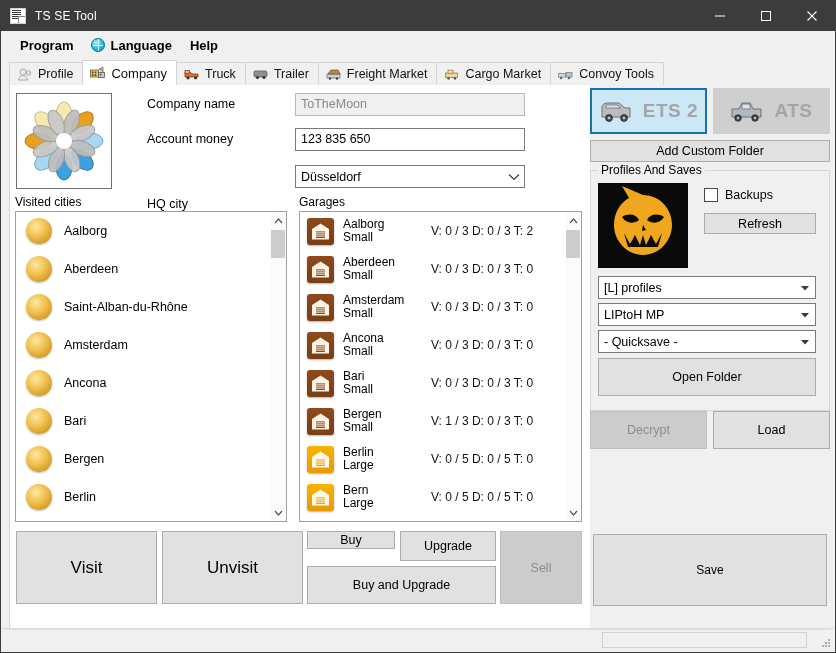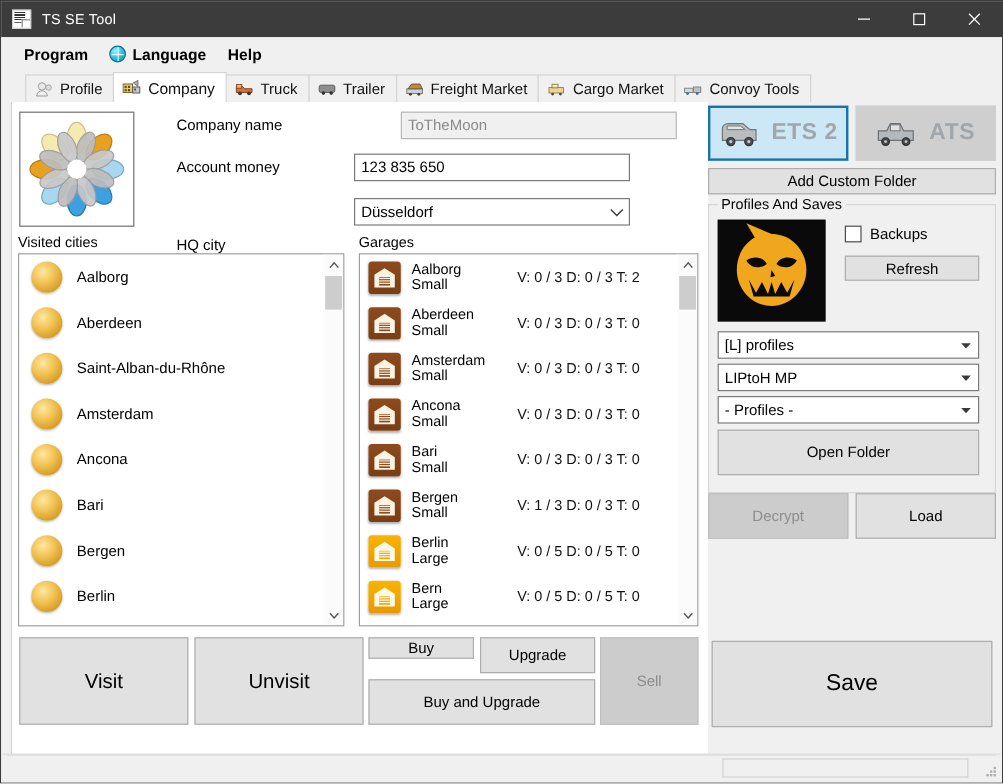--- a/index.html
+++ b/index.html
@@ -103,21 +103,21 @@
     content:"";
     position:absolute; top:0px; bottom:0px; left:50%; width:1px;
     background: rgba(255,255,255,.85);
   }
 
   
   .tabstrip {
     height: 25px;
     display: flex;
     align-items: flex-end;
-    padding-left: 20px;
+    padding-left: 8px;
     flex: 0 0 auto;
     background: #f0f0f0;
     position: relative;
   }
   .tab {
     height: 23px;
     display: flex; align-items: center;
     padding: 0 9px 0 7px;
     margin-right: -1px;
     background: #f0f0f0;
@@ -552,21 +552,21 @@
               </g>
               <circle cx="0" cy="0" r="8" fill="#ffffff"></circle>
             </g>
           </svg>
         </span>
       </div>
 
       <div class="field-row" style="left:137px; top:12px;">
         <span class="field-label" style="width:110px;">Company name</span>
       </div>
-      <div class="txtbox readonly" style="position:absolute; left:285px; top:8px; width:230px;margin-left:39px;">ToTheMoon</div>
+      <div class="txtbox readonly" style="position:absolute; left:285px; top:8px; width:230px;">ToTheMoon</div>
 
       <div class="field-row" style="left:137px; top:47px;">
         <span class="field-label" style="width:110px;">Account money</span>
       </div>
       <div class="txtbox" style="position:absolute; left:285px; top:43px; width:230px;">123 835 650</div>
 
       <div class="field-row" style="left:137px; top:84px;margin-top:28px;">
         <span class="field-label" style="width:110px;">HQ city</span>
       </div>
       <div class="combo" style="position:absolute; left:285px; top:80px; width:230px;">
@@ -854,35 +854,35 @@
         </div>
         <div class="combo" style="position:absolute; left:7px; top:132px; width:218px;">
           <span>LIPtoH MP</span>
           <span class="chev">
             <svg width="10" height="6" viewBox="0 0 10 6">
                 <polygon points="1,1 9,1 5,5.4" fill="#3a3a3a"></polygon>
               </svg>
           </span>
         </div>
         <div class="combo" style="position:absolute; left:7px; top:159px; width:218px;">
-          <span>- Profiles -</span>
+          <span>- Quicksave -</span>
           <span class="chev">
             <svg width="10" height="6" viewBox="0 0 10 6">
                 <polygon points="1,1 9,1 5,5.4" fill="#3a3a3a"></polygon>
               </svg>
           </span>
         </div>
 
         <div class="btn med" style="position:absolute; left:7px; top:187px; width:218px; height:38px;">Open Folder</div>
       </div>
 
       <div class="btn med disabled" style="position:absolute; left:0px; top:326px; width:117px; height:38px;">Decrypt</div>
       <div class="btn med" style="position:absolute; left:123px; top:326px; width:117px; height:38px;">Load</div>
 
-      <div class="btn big" style="position:absolute; left:3px; top:449px; width:234px; height:72px; font-size:19px;">Save</div>
+      <div class="btn big" style="position:absolute; left:3px; top:449px; width:234px; height:72px; font-size:12px;">Save</div>
     </div>
   </div>
 
   <div class="statusbar">
     <div class="hline"></div>
     <div class="status-field"></div>
     <span class="grip">
       <svg width="12" height="12" viewBox="0 0 12 12">
         <g fill="#b0b0b0">
           <rect x="9" y="2" width="2" height="2"></rect>

